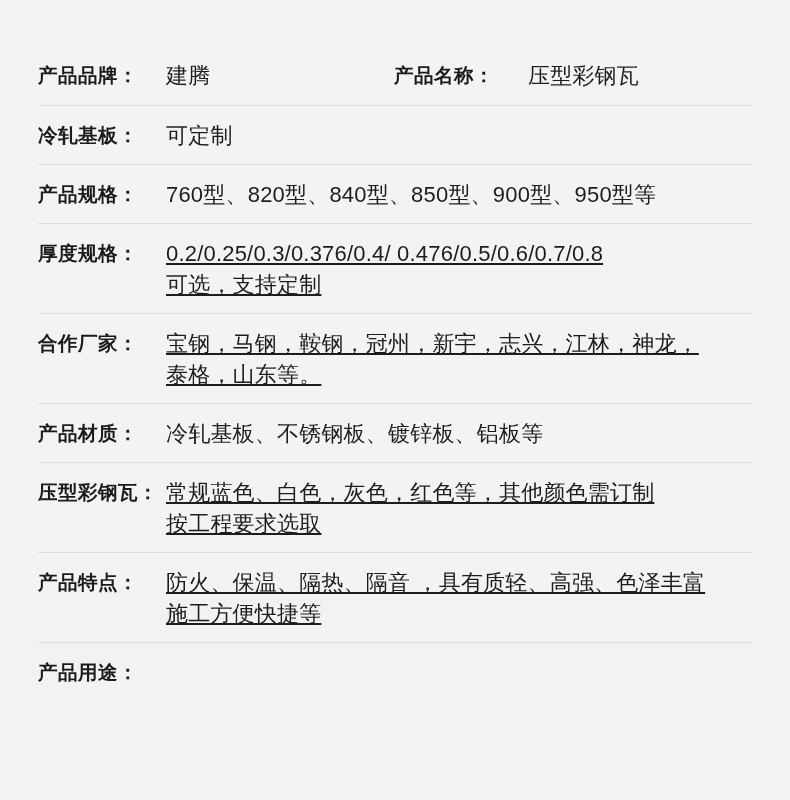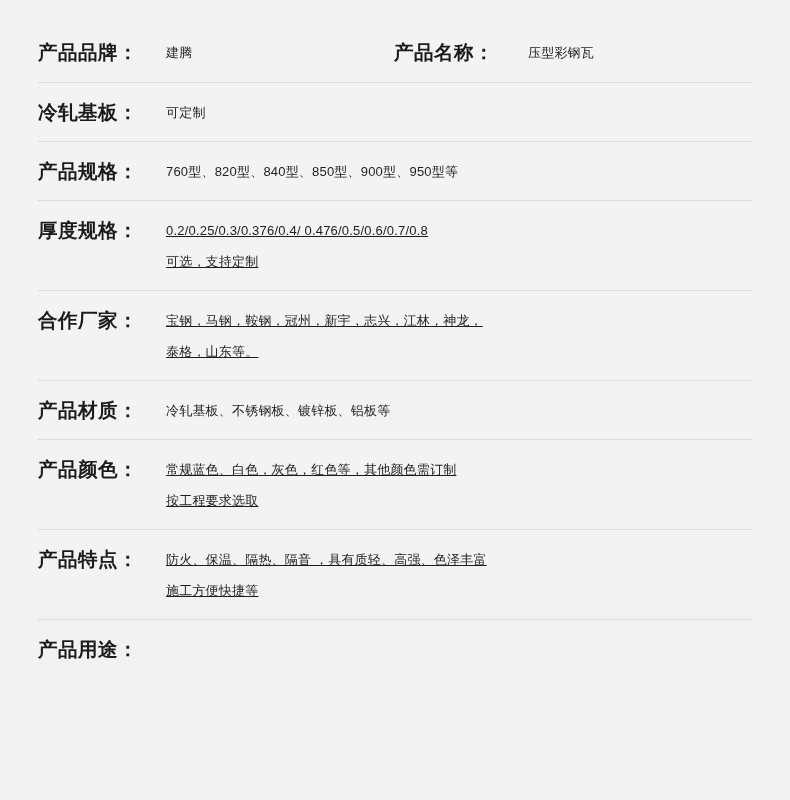--- a/index.html
+++ b/index.html
@@ -14,21 +14,21 @@
     -webkit-font-smoothing: antialiased;
   }
   .spec-sheet {
     position: absolute;
     left: 0;
     top: 0;
     width: 790px;
     height: 592px;
     background: #f3f3f3;
     box-sizing: border-box;
-    padding: 21px 38px 46px 38px;
+    padding: 44px 38px 46px 38px;
   }
   .spec-table {
     width: 714px;
     margin: 0 auto;
     border-collapse: collapse;
   }
   .spec-row {
     border-bottom: 1px solid #dcdcdc;
   }
   .spec-row:last-child {
@@ -45,21 +45,21 @@
     width: 128px;
     font-size: 19.5px;
     font-weight: bold;
     color: #1b1b1b;
     letter-spacing: 0.5px;
     line-height: 30px;
     white-space: nowrap;
   }
   .value {
     flex: 1 1 auto;
-    font-size: 13px;
+    font-size: 22px;
     color: #1d1d1d;
     line-height: 31px;
     letter-spacing: 0.2px;
     word-break: break-all;
   }
   
   .row-split > div {
     display: flex;
     align-items: flex-start;
     padding: 16px 0 14px 0;
@@ -132,21 +132,21 @@
 
     <div class="spec-row">
       <div>
         <span class="label">产品材质：</span>
         <span class="value">冷轧基板、不锈钢板、镀锌板、铝板等</span>
       </div>
     </div>
 
     <div class="spec-row">
       <div>
-        <span class="label">产品颜色：</span>
+        <span class="label">压型彩钢瓦：</span>
         <span class="value value-multiline">常规蓝色、白色，灰色，红色等，其他颜色需订制
 按工程要求选取</span>
       </div>
     </div>
 
     <div class="spec-row">
       <div>
         <span class="label">产品特点：</span>
         <span class="value value-multiline">防火、保温、隔热、隔音 ，具有质轻、高强、色泽丰富
 施工方便快捷等</span>

